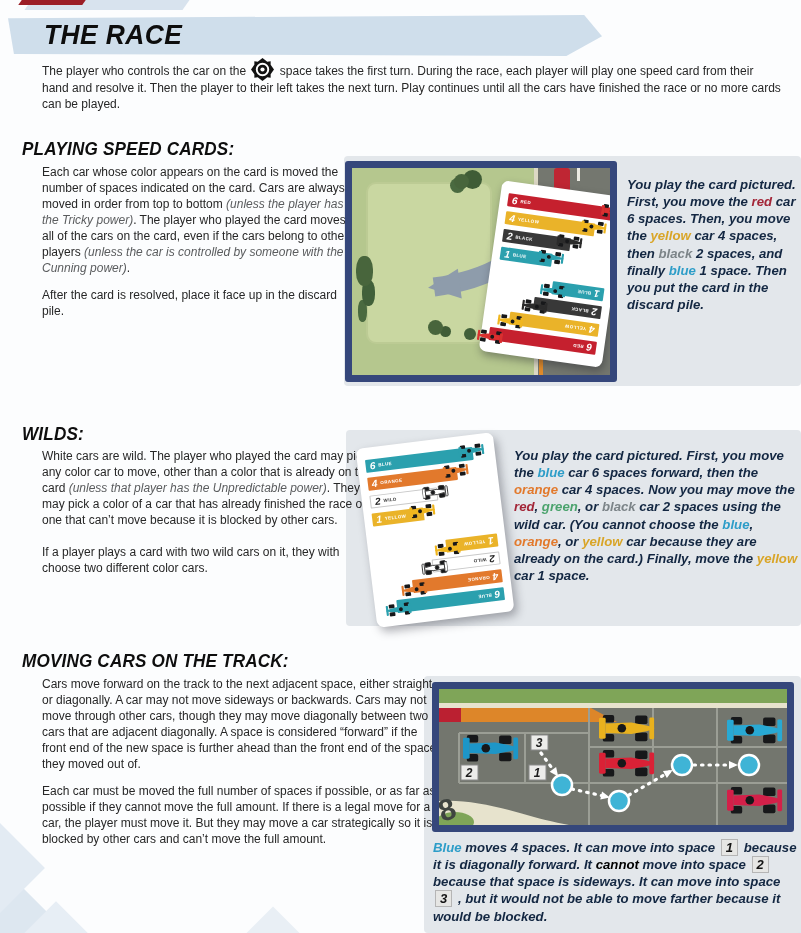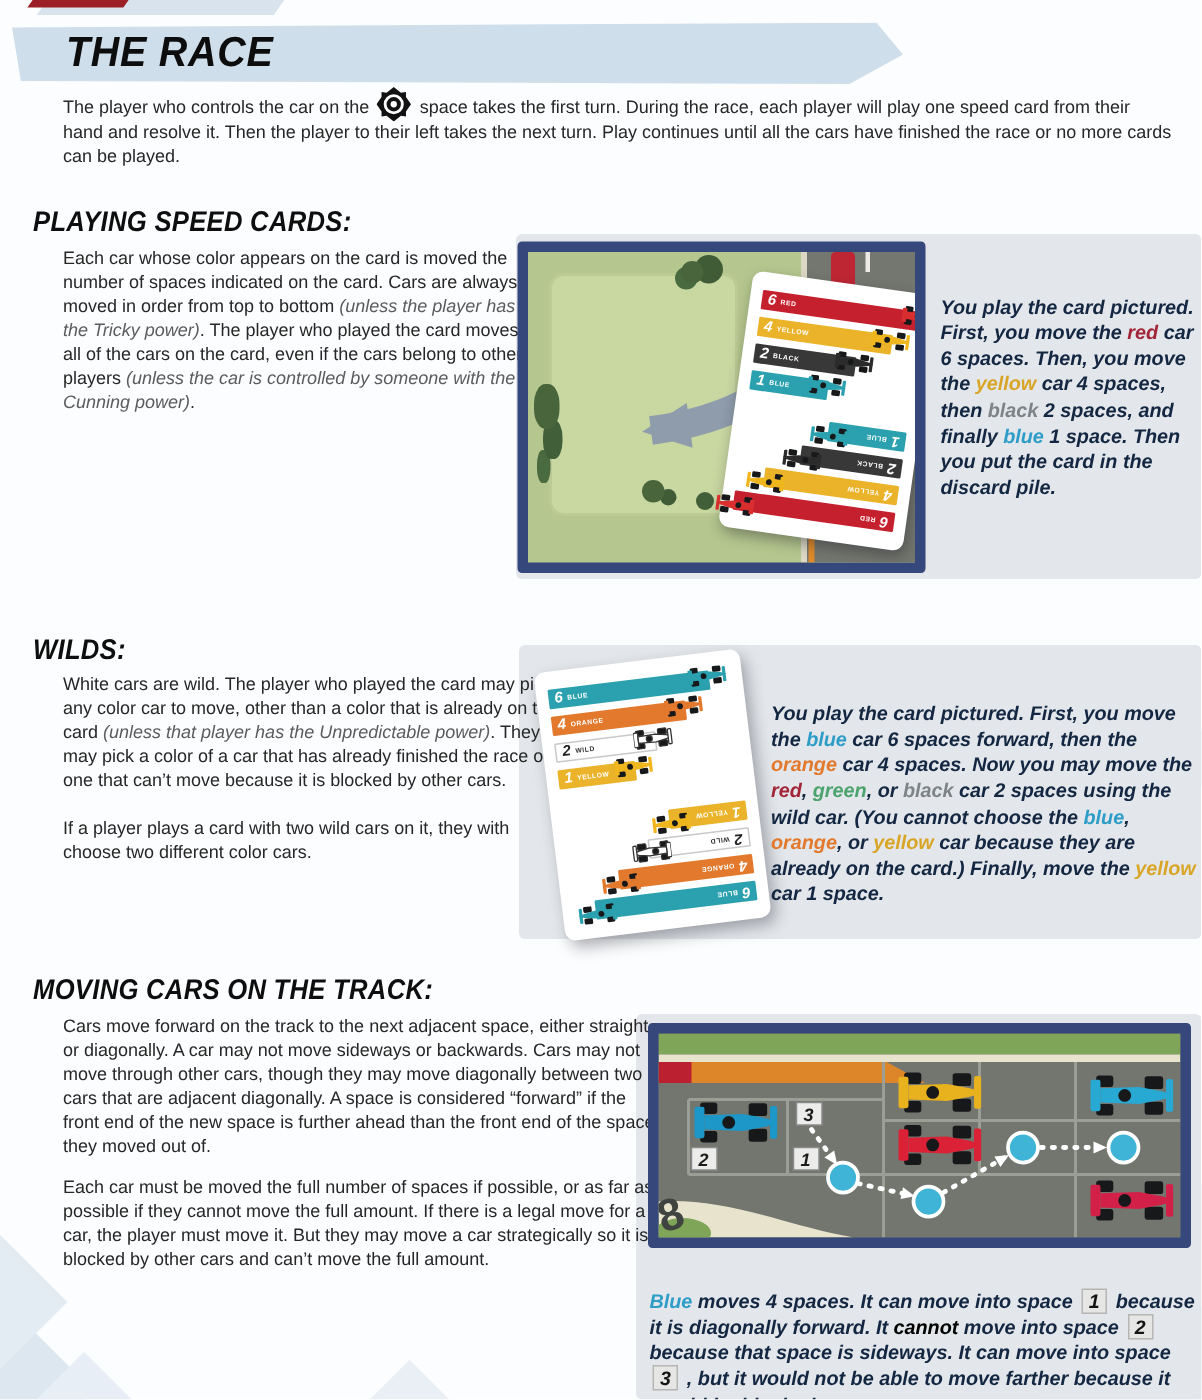--- a/index.html
+++ b/index.html
@@ -31,21 +31,21 @@
   .body-text{font-size:12px;line-height:1.33;color:#272727;}
   .body-text p{margin:0 0 11px 0;}
   .it-gray{font-style:italic;color:#5a5c5e;}
   .sec-head{position:absolute;font-size:19px;font-weight:800;font-style:italic;color:#0e0e0e;
      transform:scaleX(.9);transform-origin:left;letter-spacing:.2px;white-space:nowrap;}
   #intro{position:absolute;left:42px;top:58px;width:739px;}
   #s1-body{position:absolute;left:42px;top:165px;width:309px;}
   #s2-body{position:absolute;left:42px;top:449px;width:336px;}
   #s2-body p{margin-bottom:16px;}
   #s3-body{position:absolute;left:42px;top:677px;width:399px;}
-  .caption{position:absolute;font-size:13.2px;line-height:1.3;font-style:italic;font-weight:bold;color:#132742;margin-top:20px;}
+  .caption{position:absolute;font-size:13.2px;line-height:1.3;font-style:italic;font-weight:bold;color:#132742;}
   #cap1{left:627px;top:176px;width:172px;}
   #cap2{left:514px;top:447px;width:290px;}
   #cap3{left:433px;top:839px;width:372px;}
   .c-red{color:#a32638;} .c-yellow{color:#d9a527;} .c-black{color:#7c8488;}
   .c-blue{color:#2d9dc8;} .c-orange{color:#e2792c;} .c-green{color:#4ba36d;}
   .strong{color:#000;}
   .badge{display:inline-block;background:#e6e6e4;border:1px solid #b5b5b5;padding:0 4px;margin:0 2px;
      font-weight:bold;font-style:italic;color:#141414;font-size:13px;line-height:15px;}
   .pole-ico{display:inline-block;width:23px;height:23px;vertical-align:-6px;margin:0 2px;}
   
@@ -130,20 +130,21 @@
       <circle cx="12" cy="12" r="6" fill="none" stroke="#fff" stroke-width="2"></circle>
       <circle cx="12" cy="12" r="2.2" fill="#fff"></circle>
     </svg>
     <span>space takes the first turn. During the race, each player will play one speed card from their hand and resolve it. Then the player to their left takes the next turn. Play continues until all the cars have finished the race or no more cards can be played.</span>
   </div>
 
   <div class="sec-head" style="left:22px;top:138px;">PLAYING SPEED CARDS:</div>
 
   <div id="s1-body" class="body-text">
     <p><span>Each car whose color appears on the card is moved the number of spaces indicated on the card. Cars are always moved in order from top to bottom </span><span class="it-gray">(unless the player has the Tricky power)</span><span>. The player who played the card moves all of the cars on the card, even if the cars belong to other players </span><span class="it-gray">(unless the car is controlled by someone with the Cunning power)</span><span>.</span></p>
+    <p>After the card is resolved, place it face up in the discard pile.</p>
   </div>
 
   <div class="frame" id="fig1">
     <div class="f1-field"></div>
     <div class="f1-road">
       <div class="f1-lane"></div>
       <div class="f1-orange"></div>
       <div class="f1-redcar"></div>
     </div>
     <div class="tree t1"></div>

